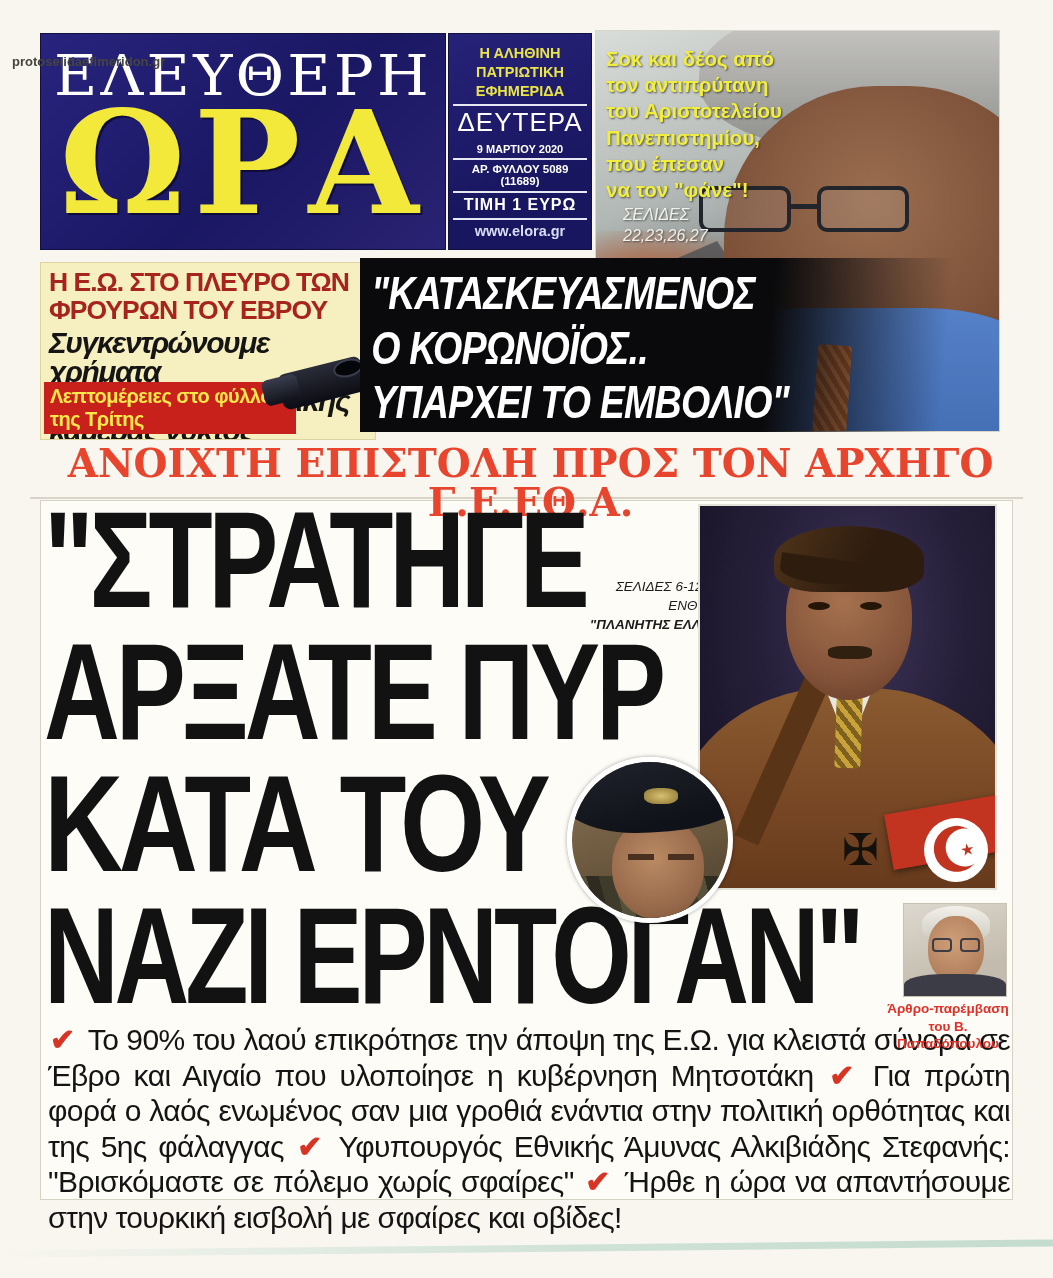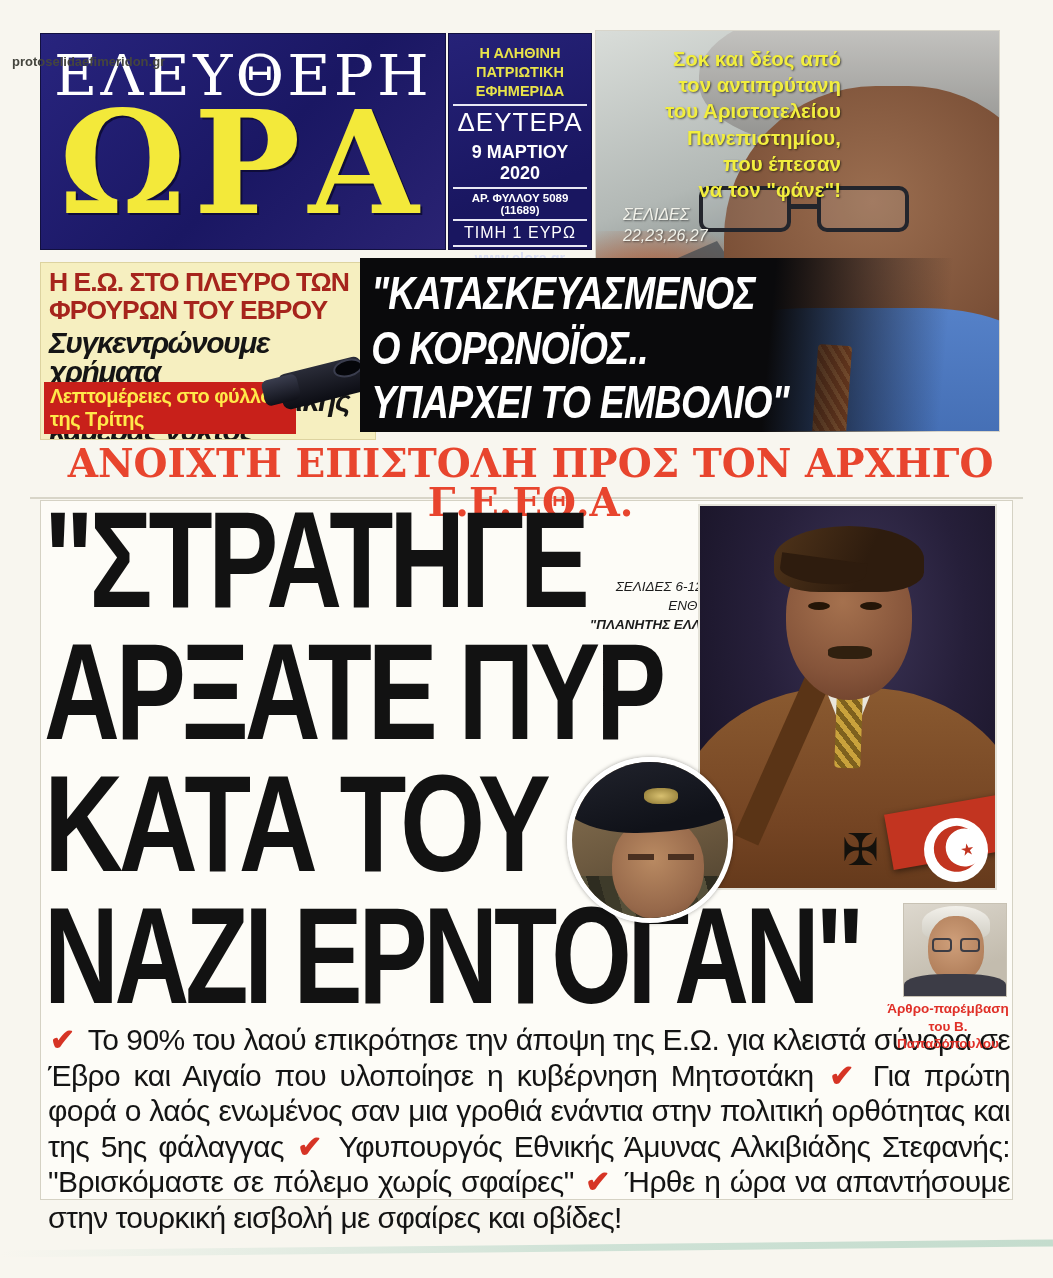--- a/index.html
+++ b/index.html
@@ -20,23 +20,23 @@
            letter-spacing:8px;line-height:.95;margin-top:-8px;text-shadow:2px 2px 0 #0e0c3a;}
 
   .info-box{position:absolute;left:448px;top:33px;width:144px;height:217px;
             background:linear-gradient(160deg,#262278 0%,#191660 70%);border:1px solid #121040;
             color:#fff;text-align:center;display:flex;flex-direction:column;justify-content:space-between;
             padding:7px 4px;z-index:2;}
   .info-sec{padding:3px 0;}
   .info-sec + .info-sec{border-top:2px solid #e8e8f4;}
   .tagline{color:#e8e34a;font-weight:bold;font-size:14.5px;line-height:1.3;white-space:pre-line;}
   .day{font-size:26px;line-height:1.05;letter-spacing:1px;}
-  .date{font-size:18px;font-weight:bold;margin-top:6px;}
+  .date{font-size:11px;font-weight:bold;margin-top:6px;}
   .issue{font-size:11.5px;font-weight:bold;}
-  .price{font-size:16px;font-weight:normal;letter-spacing:1px;}
+  .price{font-size:16px;font-weight:bold;letter-spacing:1px;}
   .site{font-size:14.5px;font-weight:bold;color:#d9ddf3;}
 
   
   .top-photo{position:absolute;left:595px;top:30px;width:405px;height:402px;overflow:hidden;
              border:1px solid #d8d5ca;background:linear-gradient(160deg,#d9ddd9 0%,#b2b8b5 35%,#707876 62%,#3a4145 100%);z-index:1;}
   .tp-sunset{position:absolute;left:-30px;bottom:-20px;width:240px;height:220px;
              background:radial-gradient(circle at 35% 70%,#e8a23c 0%,#b5552a 45%,rgba(90,60,40,0) 75%);}
   .tp-mountain{position:absolute;left:0;bottom:40px;width:220px;height:150px;
                background:#474c52;clip-path:polygon(0 100%,0 35%,55% 0,100% 100%);opacity:.75;}
   .tp-hair{position:absolute;right:-40px;top:-30px;width:340px;height:150px;border-radius:50% 50% 45% 45%;
@@ -47,21 +47,21 @@
   .tp-lens{position:absolute;width:92px;height:46px;border:4px solid #23252c;border-radius:10px;background:rgba(210,220,230,.12);}
   .tp-lens.r{right:0;}
   .tp-bridge{position:absolute;left:92px;top:18px;width:26px;height:5px;background:#23252c;}
   .tp-shirt{position:absolute;right:-30px;bottom:-12px;width:360px;height:135px;border-radius:40% 30% 0 0;
             background:linear-gradient(180deg,#5581c8,#446eb4);}
   .tp-tie{position:absolute;right:150px;bottom:-6px;width:34px;height:92px;transform:rotate(4deg);
           background:repeating-linear-gradient(55deg,#c3652c 0 5px,#e8914c 5px 9px);border-radius:4px;}
 
   .teaser{position:absolute;left:606px;top:46px;width:235px;color:#f2ee3e;font-weight:bold;
           font-size:20.5px;line-height:1.28;white-space:pre-line;z-index:4;
-          text-shadow:1px 1px 2px rgba(20,20,10,.65);text-align:right;}
+          text-shadow:1px 1px 2px rgba(20,20,10,.65);}
   .pages-top{position:absolute;left:607px;top:205px;color:#f2f2ea;font-style:italic;font-size:16px;
              line-height:1.3;white-space:pre-line;z-index:4;text-shadow:1px 1px 2px rgba(0,0,0,.5);margin-left:16px;}
 
   
   .left-feature{position:absolute;left:40px;top:262px;width:336px;height:178px;background:#f6efc0;
                 border:1px solid #ddd3a0;z-index:2;overflow:hidden;}
   .kicker{color:#a6241c;font-weight:bold;font-size:26.5px;line-height:1.05;letter-spacing:-1px;
           padding:6px 8px 0 8px;white-space:pre-line;}
   .feature-head{color:#151515;font-weight:bold;font-style:italic;font-size:30px;line-height:.98;
                 letter-spacing:-1.5px;padding:3px 8px 0 8px;white-space:pre-line;}

